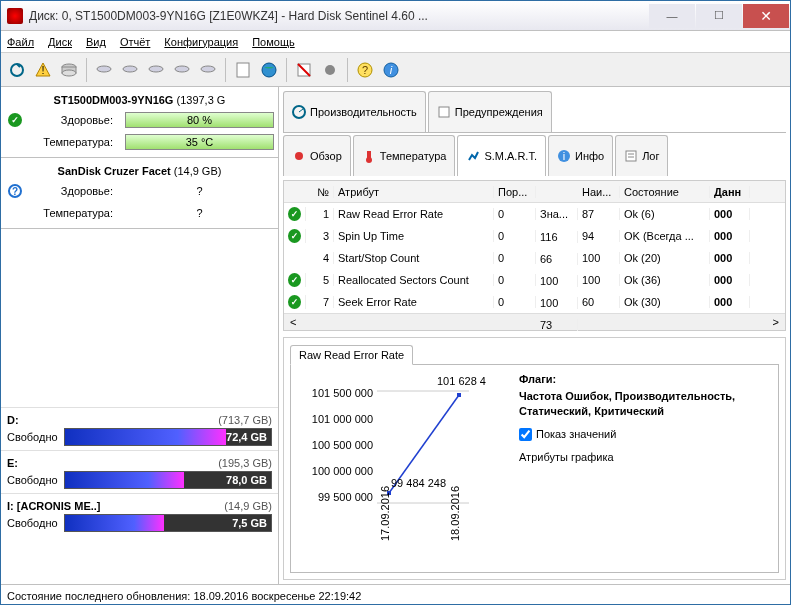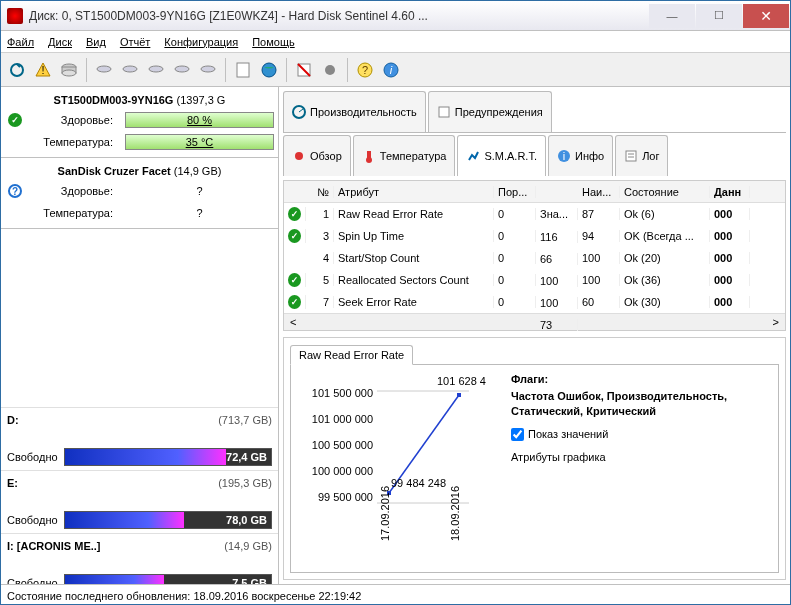--- a/index.html
+++ b/index.html
@@ -27,30 +27,30 @@
 .main { display: flex; height: 497px; }
 .left { width: 278px; border-right: 1px solid #c0c0c0; display: flex; flex-direction: column; }
 .right { flex: 1; display: flex; flex-direction: column; padding: 2px 4px 4px 4px; }
 
 
 .disk-block { border-bottom: 1px solid #c0c0c0; padding: 4px; }
 .disk-head { text-align: center; font-weight: bold; padding: 3px; }
 .disk-row { display: flex; align-items: center; height: 22px; }
 .disk-row .icon { width: 20px; display: flex; justify-content: center; }
 .disk-row .label { width: 100px; text-align: right; padding-right: 12px; }
-.disk-row .bar { flex: 1; height: 16px; position: relative; border: 1px solid #888; background: linear-gradient(#dfffd0,#a0e070); display: flex; align-items: center; justify-content: center; font-size: 11px; text-decoration: underline; }
+.disk-row .bar { flex: 1; height: 16px; position: relative; border: 1px solid #888; background: linear-gradient(#dfffd0,#a0e070); display: flex; align-items: center; justify-content: center; font-size: 11px; }
 .disk-row .bar.temp { background: linear-gradient(#dfffd0,#a0e070); }
 .disk-row .val { flex: 1; text-align: center; }
 
 
 .parts { flex: 1; overflow: auto; }
 .part { padding: 4px 6px; border-top: 1px solid #e0e0e0; }
 .part-head { display: flex; justify-content: space-between; padding: 2px 0; font-weight: bold; }
 .part-head .size { font-weight: normal; color: #555; }
-.part-free { display: flex; align-items: center; gap: 6px; margin-top: 20px; }
+.part-free { display: flex; align-items: center; gap: 6px; }
 .part-bar { flex: 1; height: 18px; position: relative; background: #333; border: 1px solid #555; overflow: hidden; text-decoration: underline; }
 .part-fill { position: absolute; top: 0; left: 0; bottom: 0; background: linear-gradient(90deg, #1030c0, #5060ff 70%, #ff30ff); }
 .part-txt { position: absolute; right: 4px; top: 2px; color: #fff; font-weight: bold; font-size: 11px; }
 
 
 .tabs { display: flex; flex-wrap: wrap; border-bottom: 1px solid #bbb; }
 .tab { display: flex; align-items: center; padding: 13px 8px; border: 1px solid #bbb; border-bottom: none; margin-right: 2px; margin-top: 2px; background: #f4f4f4; border-radius: 3px 3px 0 0; gap: 4px; }
 .tab.active { background: #fff; font-weight: normal; }
 .tab .ticon { width: 14px; height: 14px; }
 
@@ -65,21 +65,21 @@
 .c-thr { width: 42px; }
 .c-val { width: 42px; margin-top: 45px; }
 .c-wst { width: 42px; }
 .c-stat { width: 90px; }
 .c-data { width: 40px; font-weight: bold;}
 .smart-scroll { display: flex; justify-content: space-between; padding: 2px 6px; background: #f0f0f0; border-top:1px solid #ddd;}
 
 
 .graph-panel { border: 1px solid #ccc; margin-top: 6px; padding: 6px; flex:1; display:flex; flex-direction:column;}
 .graph-tab { display: inline-block; border: 1px solid #bbb; border-bottom-color:#fff; padding: 3px 8px; background: #fff; position:relative; top:1px; border-radius:3px 3px 0 0;}
-.graph-body { border: 1px solid #bbb; padding: 8px; display: flex; gap: 12px; flex:1;}
+.graph-body { border: 1px solid #bbb; padding: 8px; display: flex; gap: 20px; flex:1;}
 .graph-chart { width: 200px; position: relative; }
 .graph-info { flex: 1; }
 .graph-info h4 { font-weight: bold; margin-bottom: 4px; }
 .graph-info .flags { font-weight: bold; margin-bottom: 8px; line-height: 1.4; }
 .graph-info label { display: flex; align-items: center; gap: 4px; margin-bottom: 10px; }
 .combo { width: 100%; height: 22px; border: 1px solid #999; background: #f8f8f8; display:flex; align-items:center; justify-content:space-between; padding:0 4px;}
 
 
 .statusbar { height: 22px; border-top: 1px solid #c0c0c0; display: flex; align-items: center; padding: 0 6px; font-size: 12px; }
 

